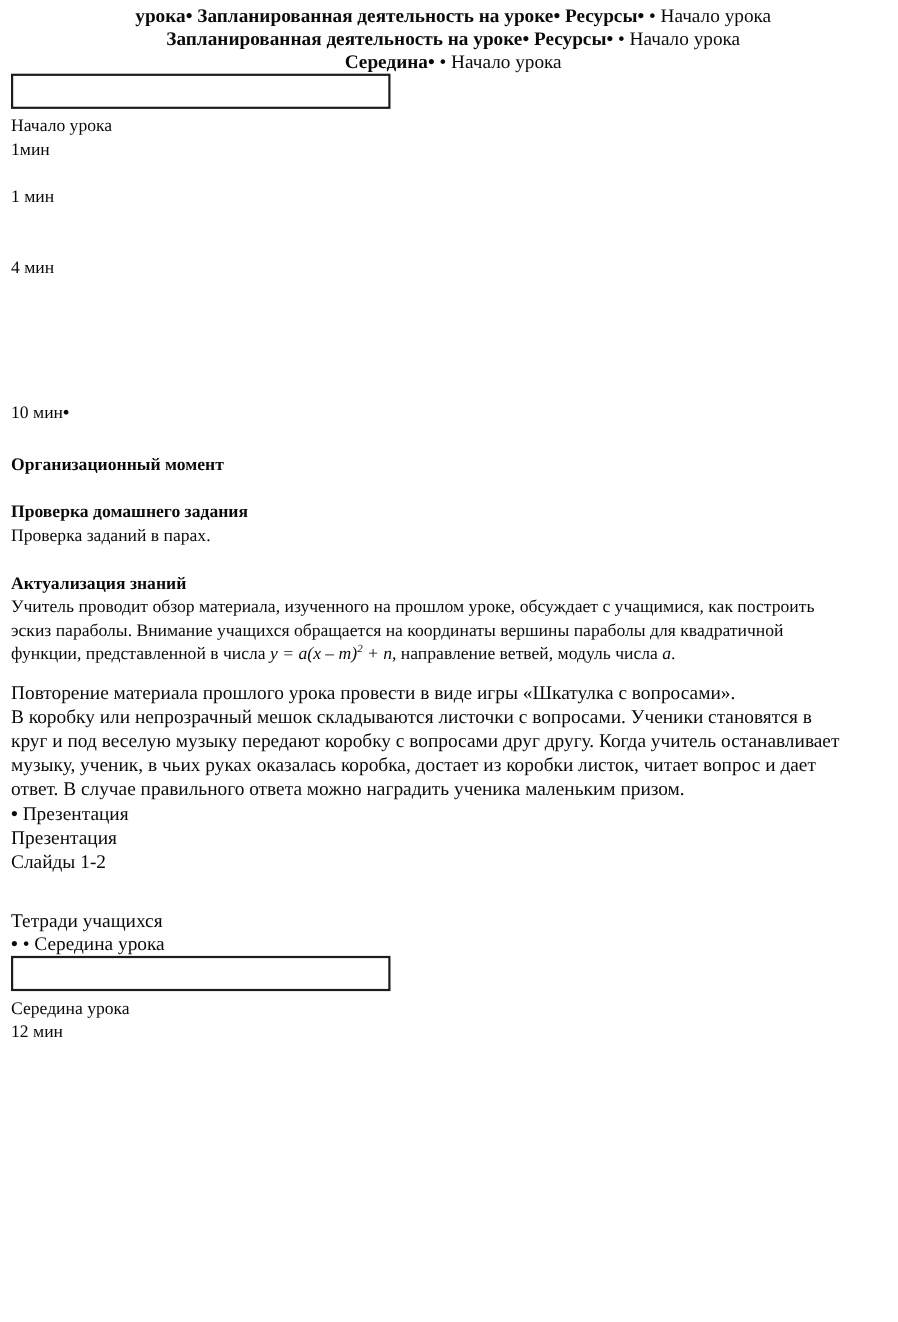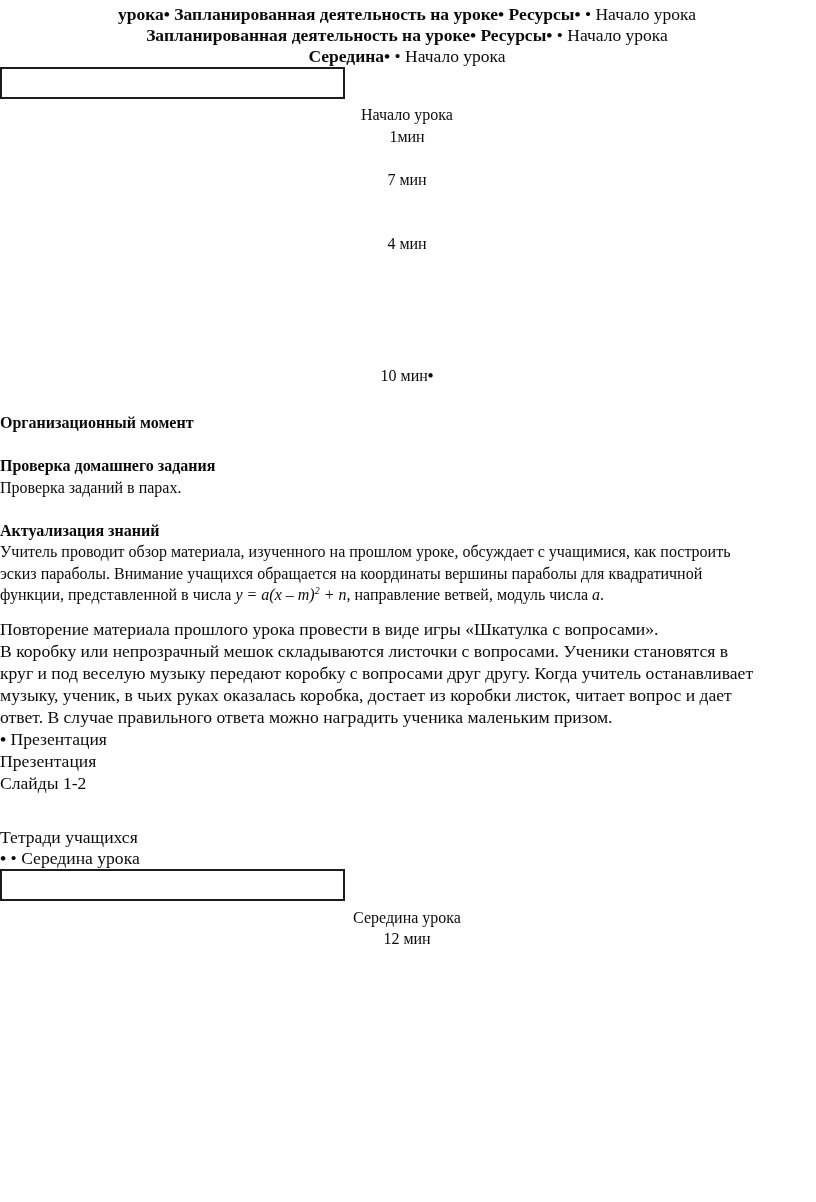--- a/index.html
+++ b/index.html
@@ -4,28 +4,28 @@
 <style>
   * { margin:0; padding:0; box-sizing:border-box; }
   html,body { background:#ffffff; }
   .page {
     position:relative;
     width:816px; height:1202px;
     background:#ffffff;
     color:#0a0a0a;
     font-family:"Liberation Serif", serif;
     font-size:16px; line-height:21.5px;
-    padding:4px 2px 0 0;
+    padding:4px 2px 0 10px;
     overflow:hidden;
   }
   .hdr { text-align:center; font-size:17.5px; line-height:21px; }
   .b { font-weight:bold; }
   .i { font-style:italic; }
   .sup { font-size:0.62em; vertical-align:super; line-height:0; }
-  .center { text-align:center; }
+  .center { }
   .big { font-size:17.6px; line-height:22px; }
   .lh21 { line-height:21px; }
   .box {
     width:345px; height:32px;
     border:2px solid #1c1c1c;
     background:#ffffff;
   }
   .t-stage { margin-top:5px; }
   .mt1 { margin-top:21.5px; }
   .mt2 { margin-top:43px; }
@@ -46,21 +46,21 @@
   <div class="hdr">
     <div><span class="b">урока• Запланированная деятельность на уроке• Ресурсы•</span><span> • Начало урока</span></div>
     <div><span class="b">Запланированная деятельность на уроке• Ресурсы•</span><span> • Начало урока</span></div>
     <div><span class="b">Середина•</span><span> • Начало урока</span></div>
   </div>
 
   <div class="box"></div>
 
   <div class="center t-stage">Начало урока</div>
   <div class="center">1мин</div>
-  <div class="center mt1">7 мин</div>
+  <div class="center mt1">1 мин</div>
   <div class="center mt2">4 мин</div>
   <div class="center mt5"><span>10 мин</span><span class="b">•</span></div>
 
   <div class="b mt-org">Организационный момент</div>
 
   <div class="b mt-hw">Проверка домашнего задания</div>
   <div>Проверка заданий в парах.</div>
 
   <div class="b mt-act">Актуализация знаний</div>
   <div>Учитель проводит обзор материала, изученного на прошлом уроке, обсуждает с учащимися, как построить</div>

